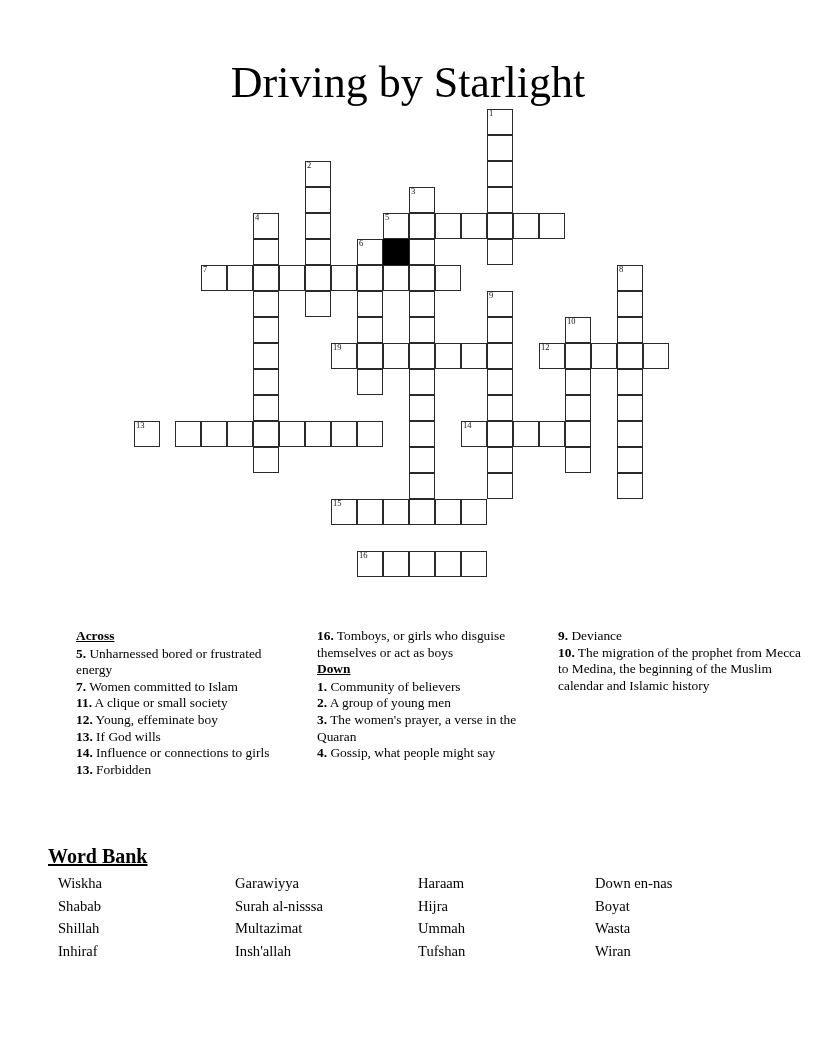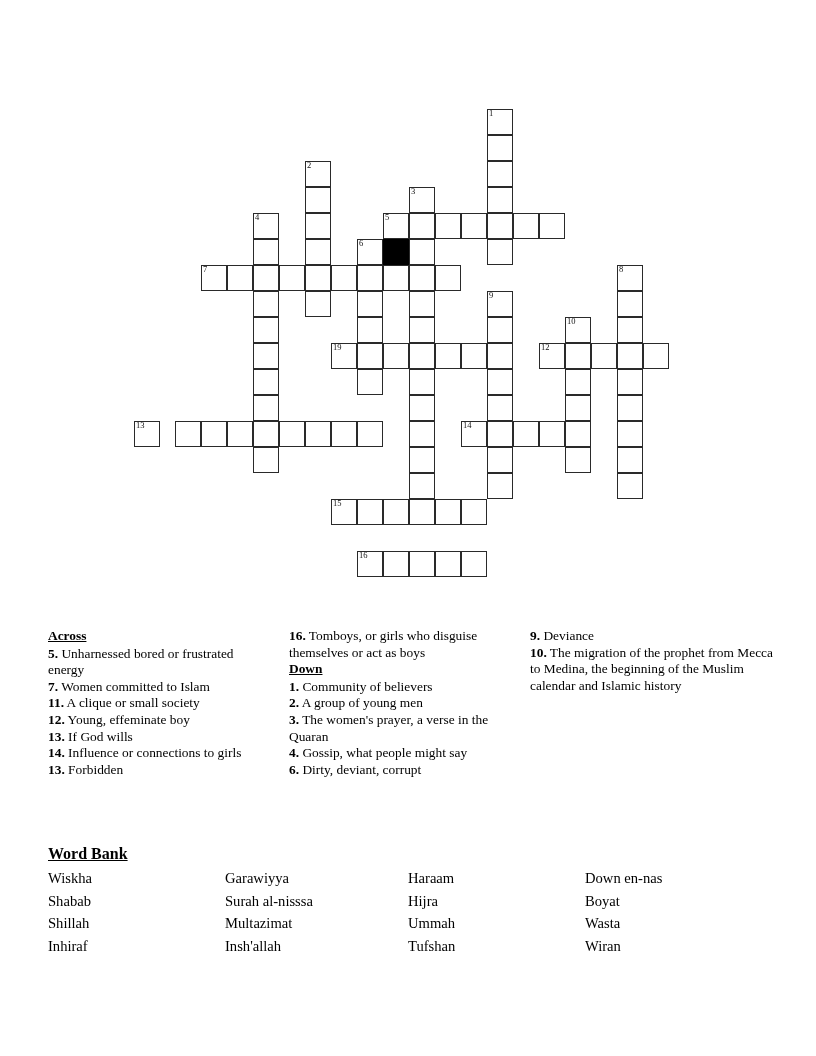--- a/index.html
+++ b/index.html
@@ -72,20 +72,21 @@
     left: 48px;
     top: 628px;
     width: 730px;
     height: 210px;
   }
   .clue-col {
     position: absolute;
     top: 0;
     font-size: 13.4px;
     line-height: 16.6px;
+    margin-left: 28px;
   }
   .clue-col.c1 { left: 0px;   width: 222px; }
   .clue-col.c2 { left: 241px; width: 230px; }
   .clue-col.c3 { left: 482px; width: 248px; }
 
   .section-head {
     font-weight: bold;
     text-decoration: underline;
     display: block;
     margin: 0 0 1px 0;
@@ -103,50 +104,52 @@
   
   #wordbank {
     position: absolute;
     left: 48px;
     top: 845px;
     width: 730px;
   }
   #wordbank .wb-title {
     font-weight: bold;
     text-decoration: underline;
-    font-size: 16px;
+    font-size: 20px;
     display: block;
     margin-bottom: 4px;
   }
   .wb-grid {
     position: relative;
     width: 730px;
   }
   .wb-row {
     display: block;
     height: 22.6px;
     position: relative;
+    margin-left: 10px;
   }
   .wb-cell {
     position: absolute;
     top: 0;
     font-size: 14.6px;
     line-height: 22.6px;
     white-space: nowrap;
   }
   .wb-cell.k0 { left: 0px; }
   .wb-cell.k1 { left: 177px; }
   .wb-cell.k2 { left: 360px; }
   .wb-cell.k3 { left: 537px; }
 </style>
 </head>
 <body>
 
 <div id="page">
 
+  <h1 class="title">Driving by Starlight</h1>
 
   <div id="grid-wrap">
       <div class="cell" style="left: 487px; top: 109px;">
         <span class="num">1</span>
       </div>
       <div class="cell" style="left: 487px; top: 135px;"></div>
       <div class="cell" style="left: 487px; top: 161px;"></div>
       <div class="cell" style="left: 487px; top: 187px;"></div>
       <div class="cell" style="left: 487px; top: 213px;"></div>
       <div class="cell" style="left: 487px; top: 239px;"></div>
@@ -292,21 +295,20 @@
       <span class="clue"><span class="n">13.</span> <span>Forbidden</span></span>
     </div>
 
     <div class="clue-col c2">
       <span class="clue"><span class="n">16.</span> <span>Tomboys, or girls who disguise themselves or act as boys</span></span>
       <span class="section-head">Down</span>
       <span class="clue"><span class="n">1.</span> <span>Community of believers</span></span>
       <span class="clue"><span class="n">2.</span> <span>A group of young men</span></span>
       <span class="clue"><span class="n">3.</span> <span>The women's prayer, a verse in the Quaran</span></span>
       <span class="clue"><span class="n">4.</span> <span>Gossip, what people might say</span></span>
-      <span class="clue"><span class="n">6.</span> <span>Dirty, deviant, corrupt</span></span>
     </div>
 
     <div class="clue-col c3">
       <span class="clue"><span class="n">9.</span> <span>Deviance</span></span>
       <span class="clue"><span class="n">10.</span> <span>The migration of the prophet from Mecca to Medina, the beginning of the Muslim calendar and Islamic history</span></span>
     </div>
   </div>
 
   <div id="wordbank">
     <span class="wb-title">Word Bank</span>

